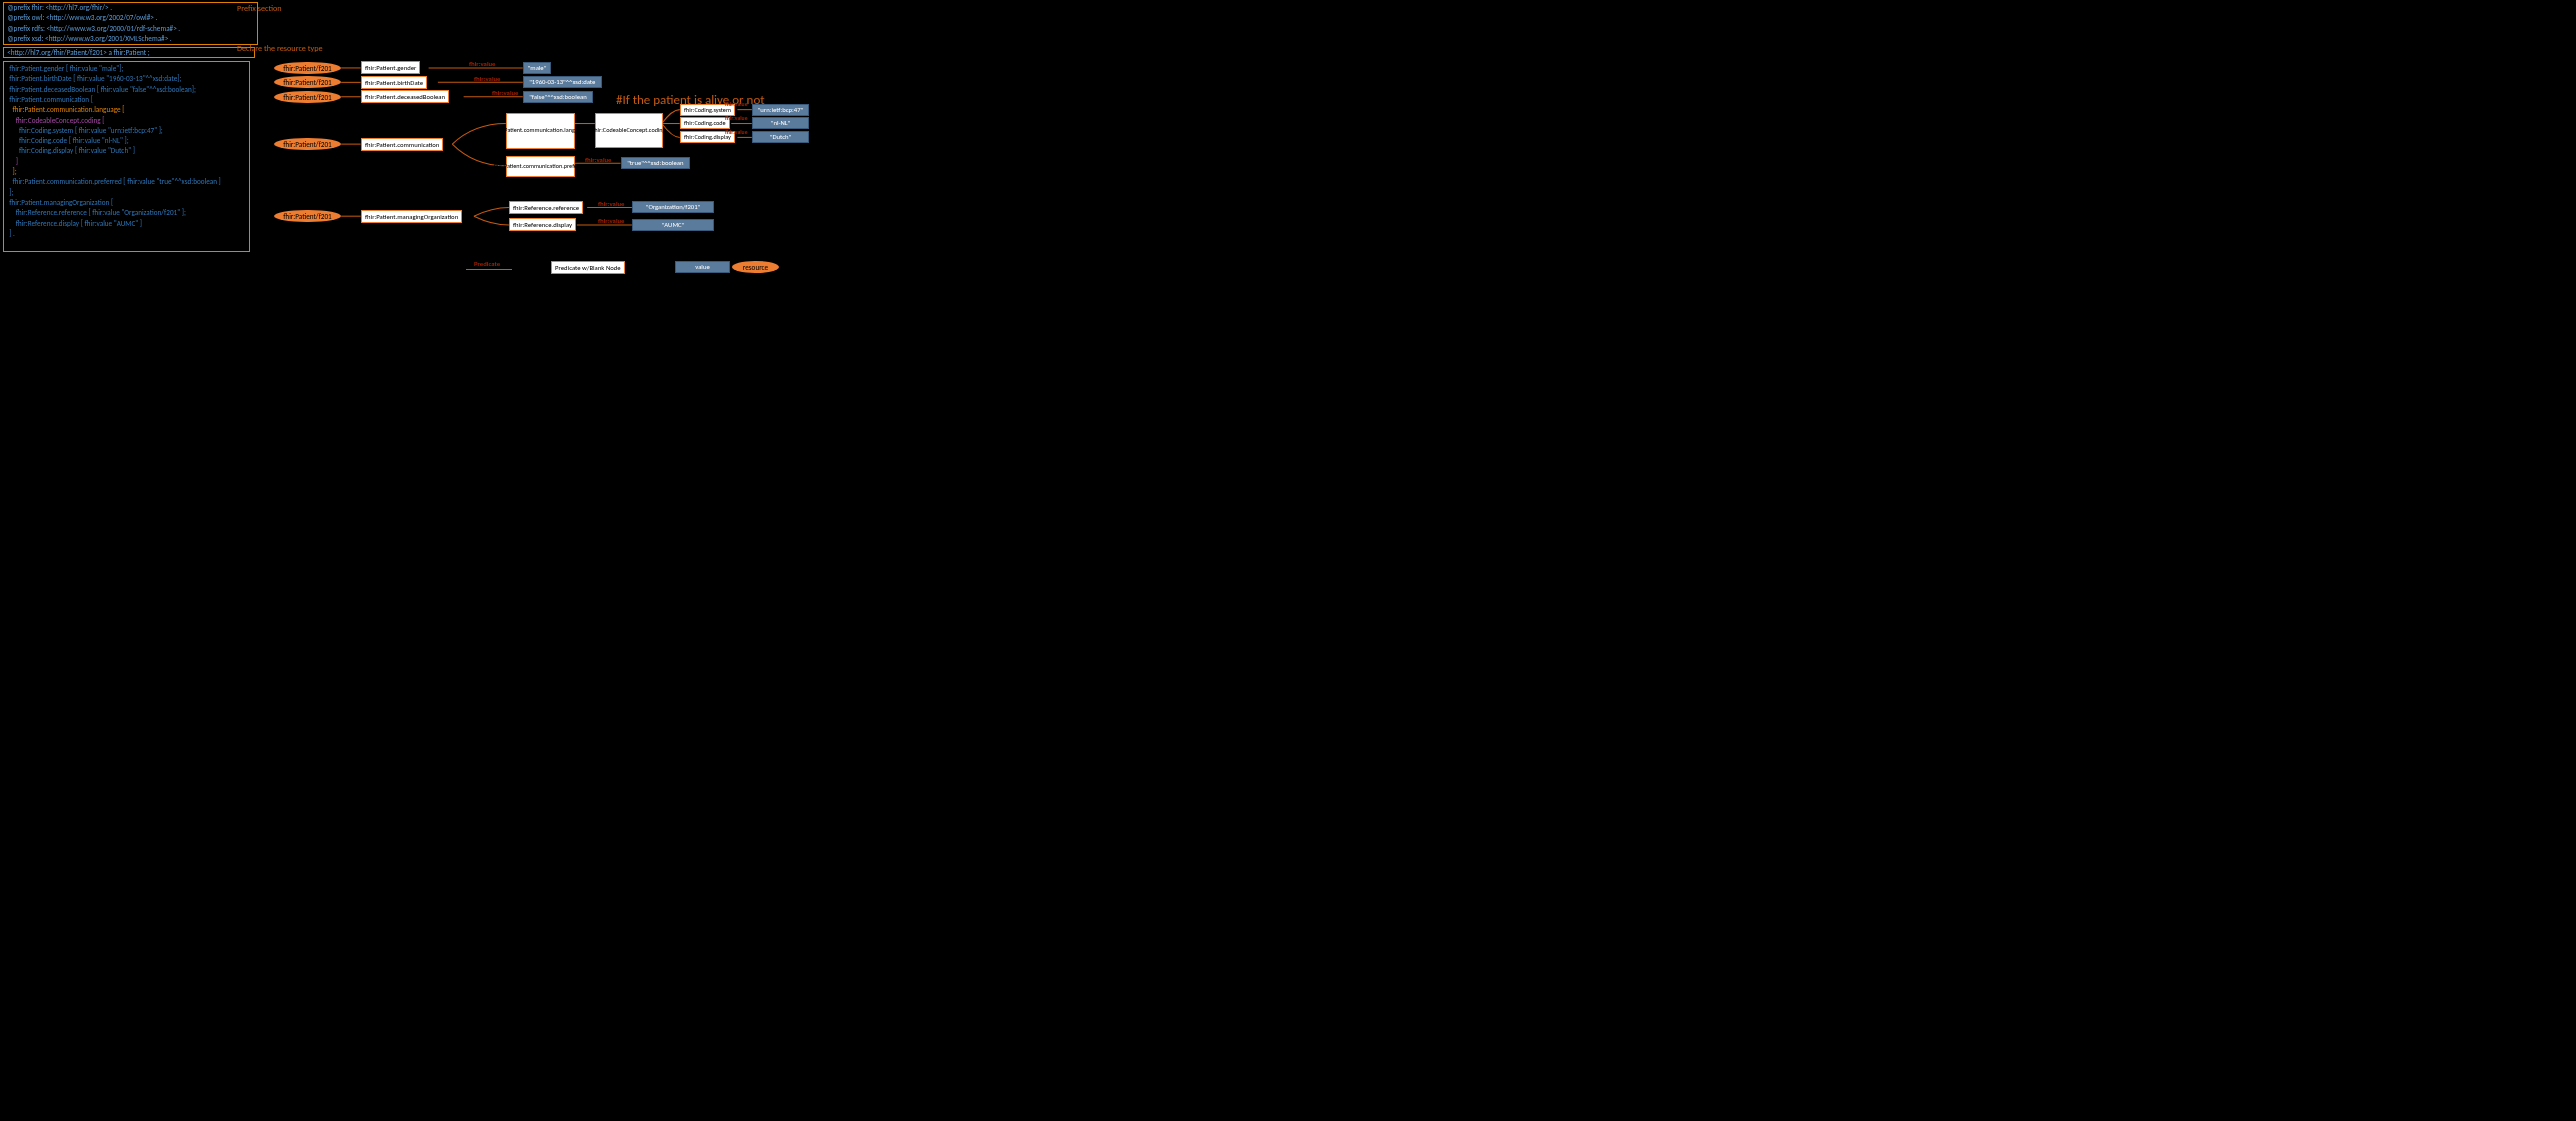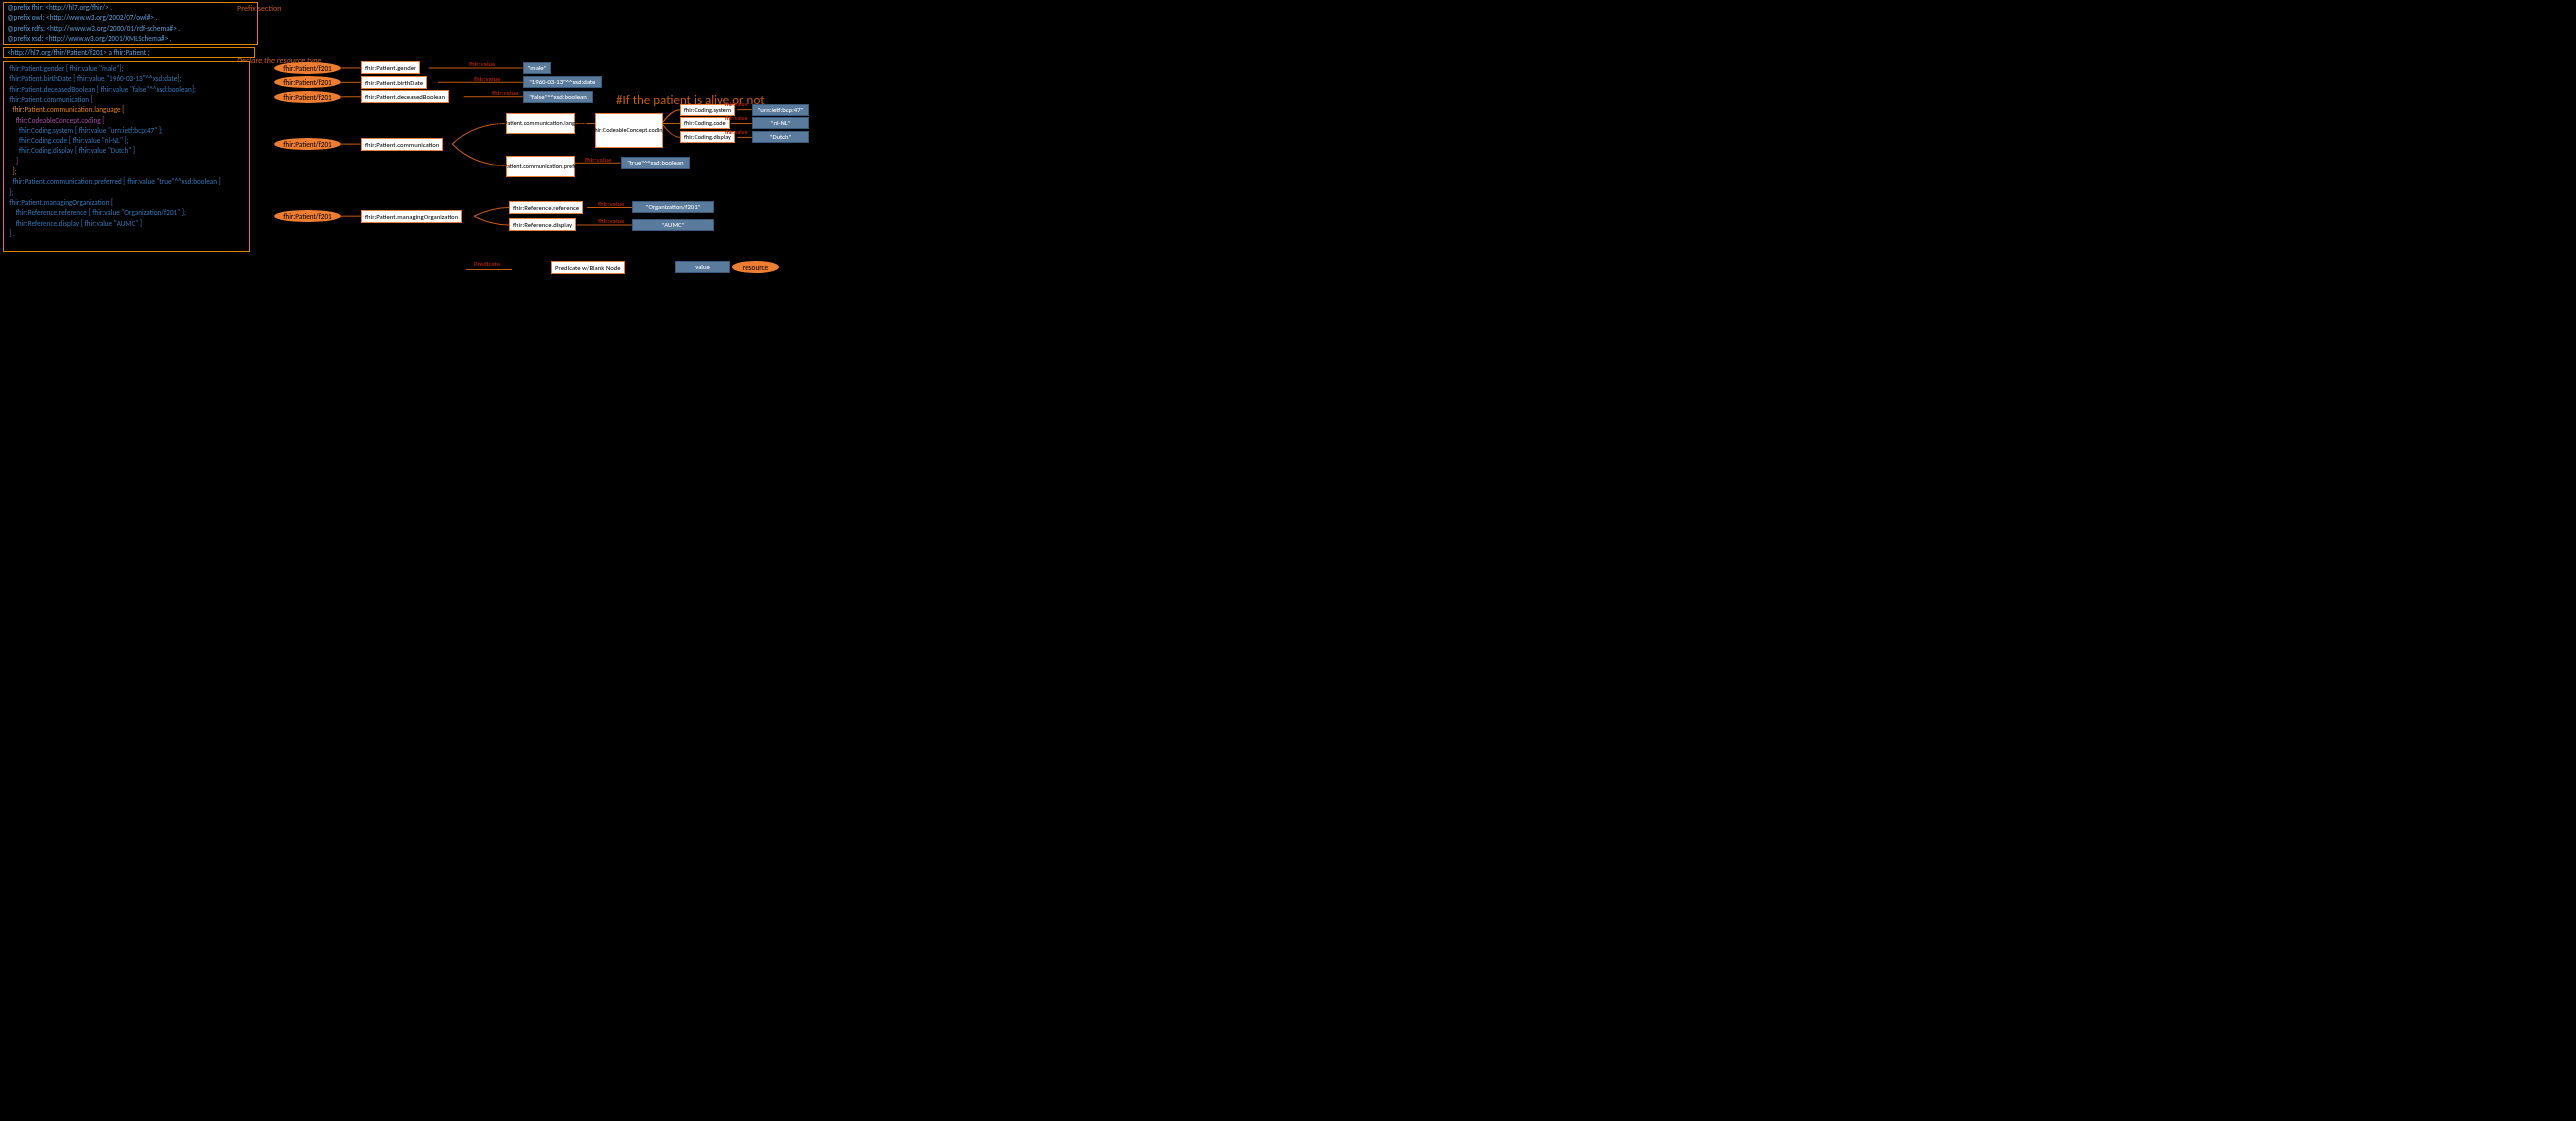--- a/index.html
+++ b/index.html
@@ -88,21 +88,21 @@
   <div class="code-line c-blue-lt">@prefix fhir: &lt;http://hl7.org/fhir/&gt; .</div>
   <div class="code-line c-blue-lt">@prefix owl: &lt;http://www.w3.org/2002/07/owl#&gt; .</div>
   <div class="code-line c-blue-lt">@prefix rdfs: &lt;http://www.w3.org/2000/01/rdf-schema#&gt; .</div>
   <div class="code-line c-blue-lt">@prefix xsd: &lt;http://www.w3.org/2001/XMLSchema#&gt; .</div>
 </div>
 <div class="label-orange" style="left:237px; top:3.1px;">Prefix section</div>
 
 <div class="box-orange-border" style="left:3.1px; top:47px; width:252px; height:11.3px; background:#000;">
   <div class="code-line c-blue-lt">&lt;http://hl7.org/fhir/Patient/f201&gt; a fhir:Patient ;</div>
 </div>
-<div class="label-orange" style="left:237px; top:55px;font-style:italic;">Declare the resource type</div>
+<div class="label-orange" style="left:237px; top:43px;">Declare the resource type</div>
 
 <div class="box-orange-border" style="left:3.1px; top:61px; width:247px; height:191px; background:#000; padding:2.1px 2.1px;">
   <div class="code-line c-blue">fhir:Patient.gender [ fhir:value "male"];</div>
   <div class="code-line c-blue">fhir:Patient.birthDate [ fhir:value "1960-03-13"^^xsd:date];</div>
   <div class="code-line c-blue">fhir:Patient.deceasedBoolean [ fhir:value "false"^^xsd:boolean];</div>
   <div class="code-line c-blue">fhir:Patient.communication [</div>
   <div class="code-line c-orange">  fhir:Patient.communication.language [</div>
   <div class="code-line c-purple">    fhir:CodeableConcept.coding [</div>
   <div class="code-line c-blue">      fhir:Coding.system [ fhir:value "urn:ietf:bcp:47" ];</div>
   <div class="code-line c-blue">      fhir:Coding.code [ fhir:value "nl-NL" ];</div>
@@ -158,21 +158,21 @@
 
 <div class="resource" style="left:274px; top:91px;">fhir:Patient/f201</div>
 <div class="pred-blank" style="left:361px; top:90px;">fhir:Patient.deceasedBoolean</div>
 <div class="pred-label" style="left:492px; top:89px;">fhir:value</div>
 <div class="value-box" style="left:523px; top:91px;">"false"^^xsd:boolean</div>
 <div class="label-orange" style="left:616px; top:92px; font-size:13px;">#If the patient is alive or not</div>
 
 <div class="resource" style="left:274px; top:138px;">fhir:Patient/f201</div>
 <div class="pred-blank" style="left:361px; top:138px; height:13.4px;">fhir:Patient.communication</div>
 
-<div class="pred-blank" style="left:506px; top:113px; width:69px; height:21px; font-size:6.2px; line-height:7.2px;">
+<div class="pred-blank" style="left:506px; top:113px; width:69px; height:36px; font-size:6.2px; line-height:7.2px;">
     <span>fhir:Patient.communication.language</span>
   </div>
 <div class="pred-blank" style="left:506px; top:156px; width:69px; height:20.6px; font-size:6.2px; line-height:7.2px;">
     <span>fhir:Patient.communication.preferred</span>
   </div>
 
 <div class="pred-blank" style="left:595px; top:113px; width:68px; height:35px; font-size:6.2px; line-height:7.2px;">
     <span>fhir:CodeableConcept.coding</span>
   </div>
 

